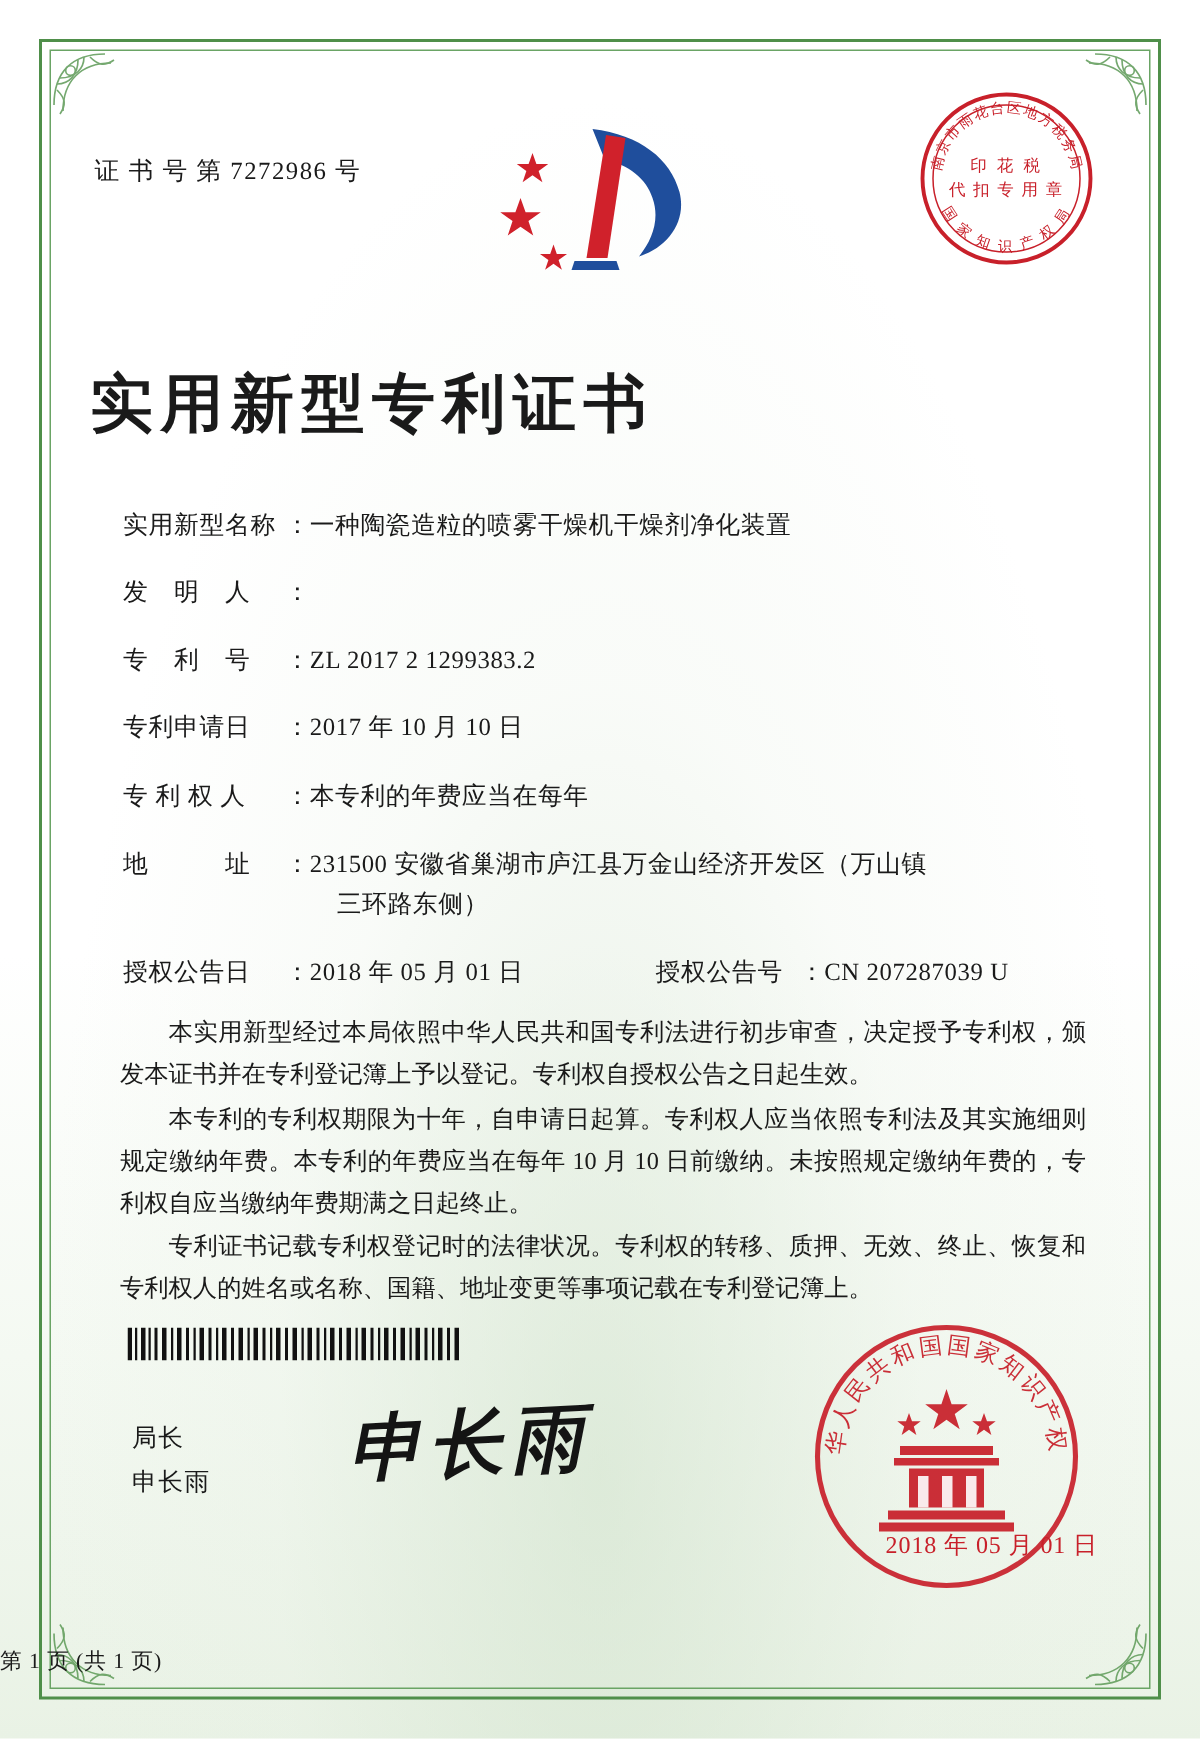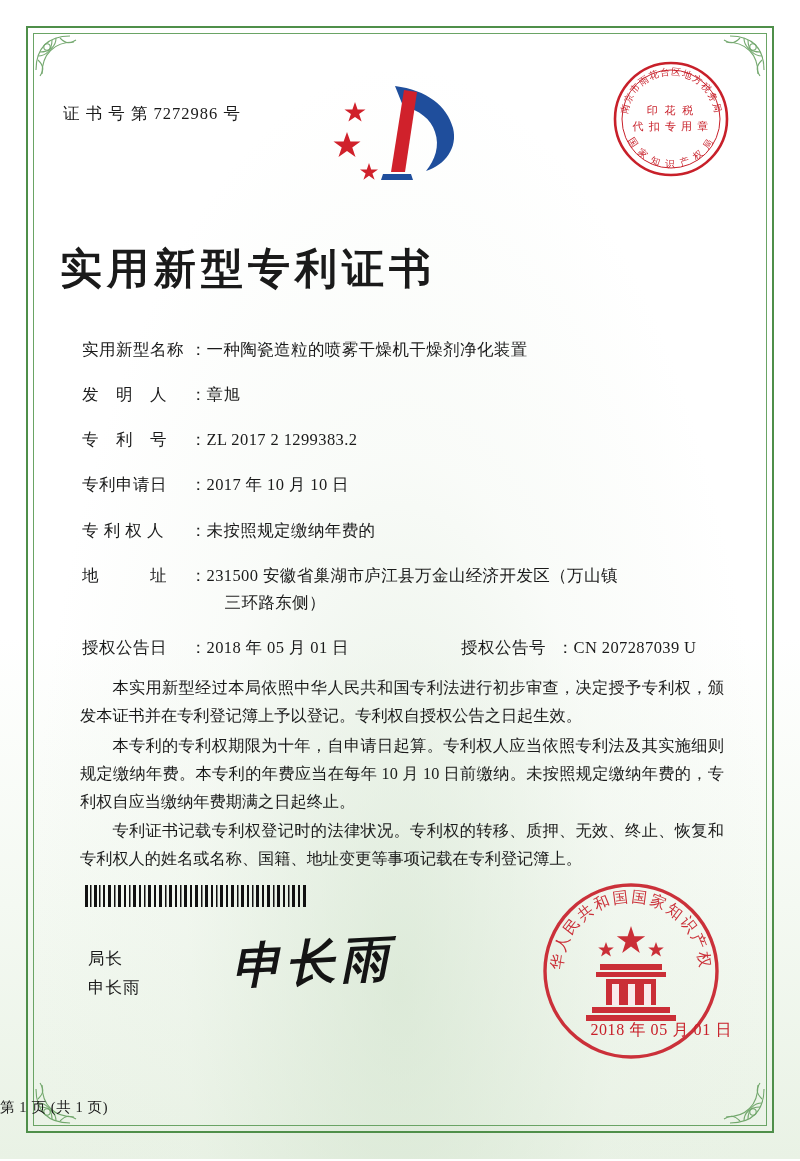--- a/index.html
+++ b/index.html
@@ -126,21 +126,20 @@
   .field-value .cont-line {
     display: block;
     margin-top: 9px;
     margin-left: 18px;
   }
 
   .dual-row {
     display: flex;
     align-items: flex-start;
     margin-bottom: 18px;
-    gap: 24px;
   }
   .dual-left {
     display: flex;
     flex: 0 0 355px;
   }
   .dual-right {
     display: flex;
     flex: 1 1 auto;
   }
   .dual-right .field-label {
@@ -310,39 +309,38 @@
 
       <div class="field-row">
         <span class="field-label">实用新型名称</span>
         <span class="field-colon">：</span>
         <span class="field-value">一种陶瓷造粒的喷雾干燥机干燥剂净化装置</span>
       </div>
 
       <div class="field-row">
         <span class="field-label">发　明　人</span>
         <span class="field-colon">：</span>
-        <span class="field-value">章旭</span>
       </div>
 
       <div class="field-row">
         <span class="field-label">专　利　号</span>
         <span class="field-colon">：</span>
         <span class="field-value">ZL 2017 2 1299383.2</span>
       </div>
 
       <div class="field-row">
         <span class="field-label">专利申请日</span>
         <span class="field-colon">：</span>
         <span class="field-value">2017 年 10 月 10 日</span>
       </div>
 
       <div class="field-row">
         <span class="field-label">专 利 权 人</span>
         <span class="field-colon">：</span>
-        <span class="field-value">未按照规定缴纳年费的</span>
+        <span class="field-value">本专利的年费应当在每年</span>
       </div>
 
       <div class="field-row">
         <span class="field-label">地　　　址</span>
         <span class="field-colon">：</span>
         <span class="field-value">
           <span>231500  安徽省巢湖市庐江县万金山经济开发区（万山镇</span>
           <span class="cont-line">三环路东侧）</span>
         </span>
       </div>

